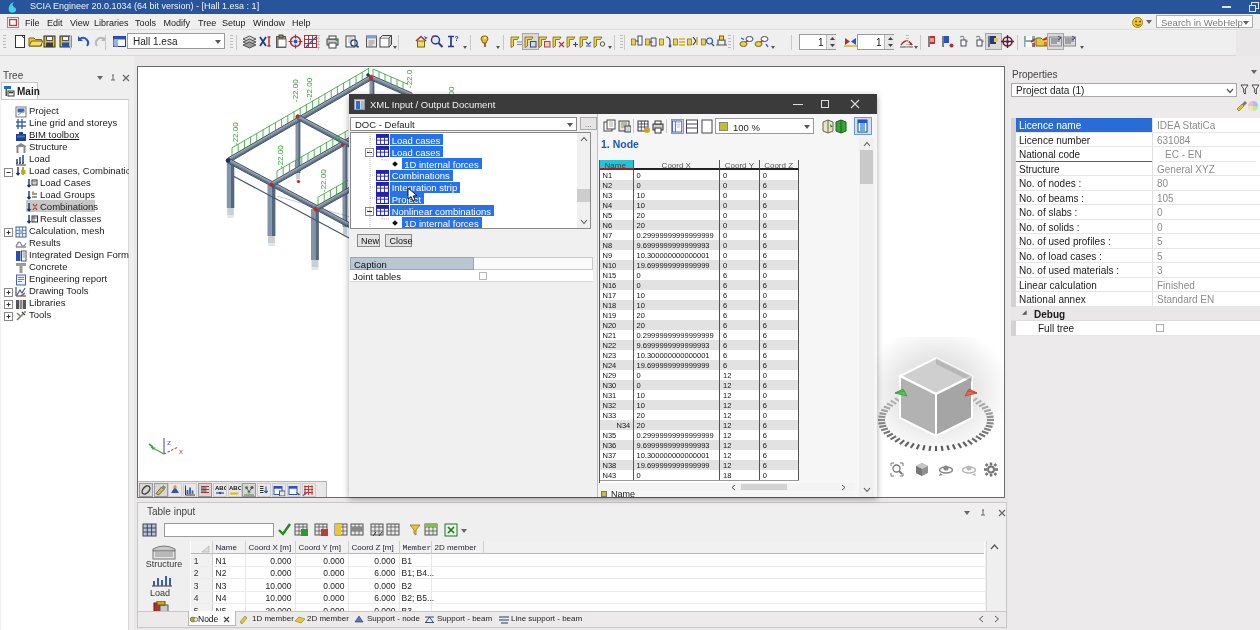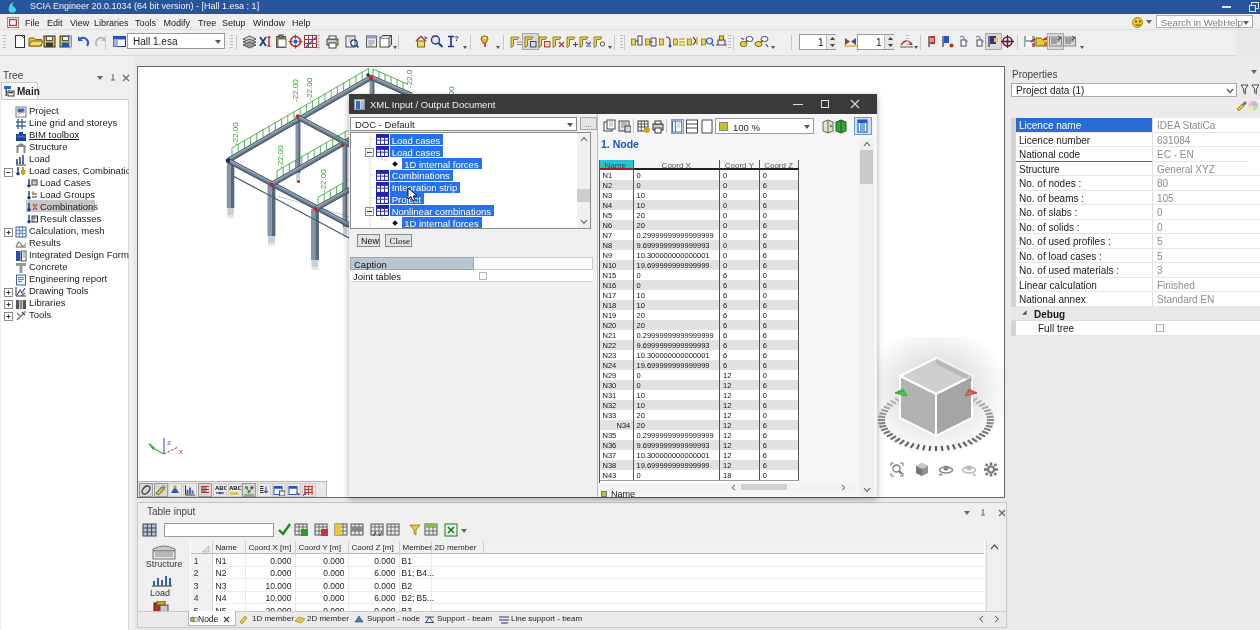--- a/index.html
+++ b/index.html
@@ -860,21 +860,21 @@
         </div>
     <div class="abs" style="left:0;top:14.5px;width:136px;height:14.5px;color:#1a1a1a;border-bottom:1px solid #e6e6e6;">
           <span style="position:absolute;left:3px;top:2px;">Licence number</span>
         </div>
     <div class="abs" style="left:136px;top:14.5px;width:108px;height:14.5px;color:#8c8c8c;border-bottom:1px solid #e6e6e6;">
           <span style="position:absolute;left:5px;top:2px;">631084</span>
         </div>
     <div class="abs" style="left:0;top:29.0px;width:136px;height:14.5px;color:#1a1a1a;border-bottom:1px solid #c2410c;">
           <span style="position:absolute;left:3px;top:2px;">National code</span>
         </div>
-    <div class="abs" style="left:136px;top:29.0px;width:96px;height:14.5px;color:#8c8c8c;border-bottom:1px solid #e6e6e6;">
+    <div class="abs" style="left:144px;top:29.0px;width:96px;height:14.5px;color:#8c8c8c;border-bottom:1px solid #e6e6e6;">
           <span style="position:absolute;left:5px;top:2px;">EC - EN</span>
         </div>
     <div class="abs" style="left:0;top:43.5px;width:136px;height:14.5px;color:#1a1a1a;border-bottom:1px solid #e6e6e6;">
           <span style="position:absolute;left:3px;top:2px;">Structure</span>
         </div>
     <div class="abs" style="left:136px;top:43.5px;width:108px;height:14.5px;color:#8c8c8c;border-bottom:1px solid #e6e6e6;">
           <span style="position:absolute;left:5px;top:2px;">General XYZ</span>
         </div>
     <div class="abs" style="left:0;top:58.0px;width:136px;height:14.5px;color:#1a1a1a;border-bottom:1px solid #e6e6e6;">
           <span style="position:absolute;left:3px;top:2px;">No. of nodes :</span>
@@ -1032,21 +1032,21 @@
   <div class="abs" style="left:107.5px;top:38px;width:50px;height:13px;background:#f2f1f1;border-right:1px solid #cfcfcf;border-bottom:1px solid #b8b8b8;font-size:8px;color:#223;">
         <span style="position:absolute;left:3px;top:2px;white-space:nowrap;">Coord X [m]</span>
       </div>
   <div class="abs" style="left:157.5px;top:38px;width:53px;height:13px;background:#f2f1f1;border-right:1px solid #cfcfcf;border-bottom:1px solid #b8b8b8;font-size:8px;color:#223;">
         <span style="position:absolute;left:3px;top:2px;white-space:nowrap;">Coord Y [m]</span>
       </div>
   <div class="abs" style="left:210.5px;top:38px;width:51px;height:13px;background:#f2f1f1;border-right:1px solid #cfcfcf;border-bottom:1px solid #b8b8b8;font-size:8px;color:#223;">
         <span style="position:absolute;left:3px;top:2px;white-space:nowrap;">Coord Z [m]</span>
       </div>
   <div class="abs" style="left:261.5px;top:38px;width:32px;height:13px;background:#f2f1f1;border-right:1px solid #cfcfcf;border-bottom:1px solid #b8b8b8;font-size:8px;color:#223;">
-        <span style="position:absolute;left:3px;top:2px;white-space:nowrap;">Member</span>
+        <span style="position:absolute;left:3px;top:2px;white-space:nowrap;font-family:Liberation Mono, monospace;">Member</span>
       </div>
   <div class="abs" style="left:293.5px;top:38px;width:52px;height:13px;background:#f2f1f1;border-right:1px solid #cfcfcf;border-bottom:1px solid #b8b8b8;font-size:8px;color:#223;">
         <span style="position:absolute;left:3px;top:2px;white-space:nowrap;">2D member</span>
       </div>
   <div class="abs" style="left:346px;top:38px;width:500px;height:13px;background:#f2f1f1;border-bottom:1px solid #b8b8b8;"></div>
   <svg class="abs" style="left:63px;top:42px" width="10" height="8">
         <path d="M8 1 L8 7 L1 7 Z" fill="#e0e0e0" stroke="#aaa" stroke-width="0.7"></path>
       </svg>
   <div class="abs" style="left:52.5px;top:51.0px;width:22px;height:12.6px;background:#f2f1f1;border-right:1px solid #cfcfcf;border-bottom:1px solid #e0e0e0;font-size:8.5px;color:#333;">
         <span style="position:absolute;right:13px;top:1.5px;">1</span>
@@ -1278,21 +1278,21 @@
           <path d="M32 78 v9"></path>
           <path d="M32 87 h8"></path>
         </g>
       </svg>
   <svg class="abs" style="left:58px;top:94px" width="12" height="14" viewBox="0 0 12 14">
         <path d="M1 0 L1 11 L4 8.6 L6 13 L8 12 L6.2 8 L10 7.6 Z" fill="#fff" stroke="#000" stroke-width="0.9"></path>
       </svg>
   <div class="abs" style="left:8px;top:140px;width:23px;height:13px;background:#e4e2e2;border:1px solid #8a8a8a;font-size:9px;color:#111;">
         <span style="position:absolute;left:3px;top:1px;">New</span>
       </div>
-  <div class="abs" style="left:36px;top:140px;width:27px;height:13px;background:#e4e2e2;border:1px solid #8a8a8a;font-size:9px;color:#111;font-family:Liberation Serif, serif;">
+  <div class="abs" style="left:36px;top:140px;width:27px;height:13px;background:#e4e2e2;border:1px solid #8a8a8a;font-size:9px;color:#111;">
         <span style="position:absolute;left:3.5px;top:1px;">Close</span>
       </div>
   <div class="abs" style="left:1px;top:163px;width:124px;height:12.5px;background:#b9c7d3;border:1px solid #98a6b2;font-size:9.5px;color:#111;">
         <span style="position:absolute;left:3px;top:0.5px;">Caption</span>
       </div>
   <div class="abs" style="left:125px;top:163px;width:119px;height:12.5px;background:#fbfbfb;border:1px solid #c8c8c8;border-left:none;"></div>
   <div class="abs" style="left:1px;top:175.5px;width:243px;height:12.5px;background:#fff;border-bottom:1px solid #d8d8d8;font-size:9.5px;color:#111;">
         <span style="position:absolute;left:3px;top:1px;">Joint tables</span>
         <span style="position:absolute;left:129px;top:2px;width:8px;height:8px;border:1px solid #b8b8b8;"></span>
       </div>

